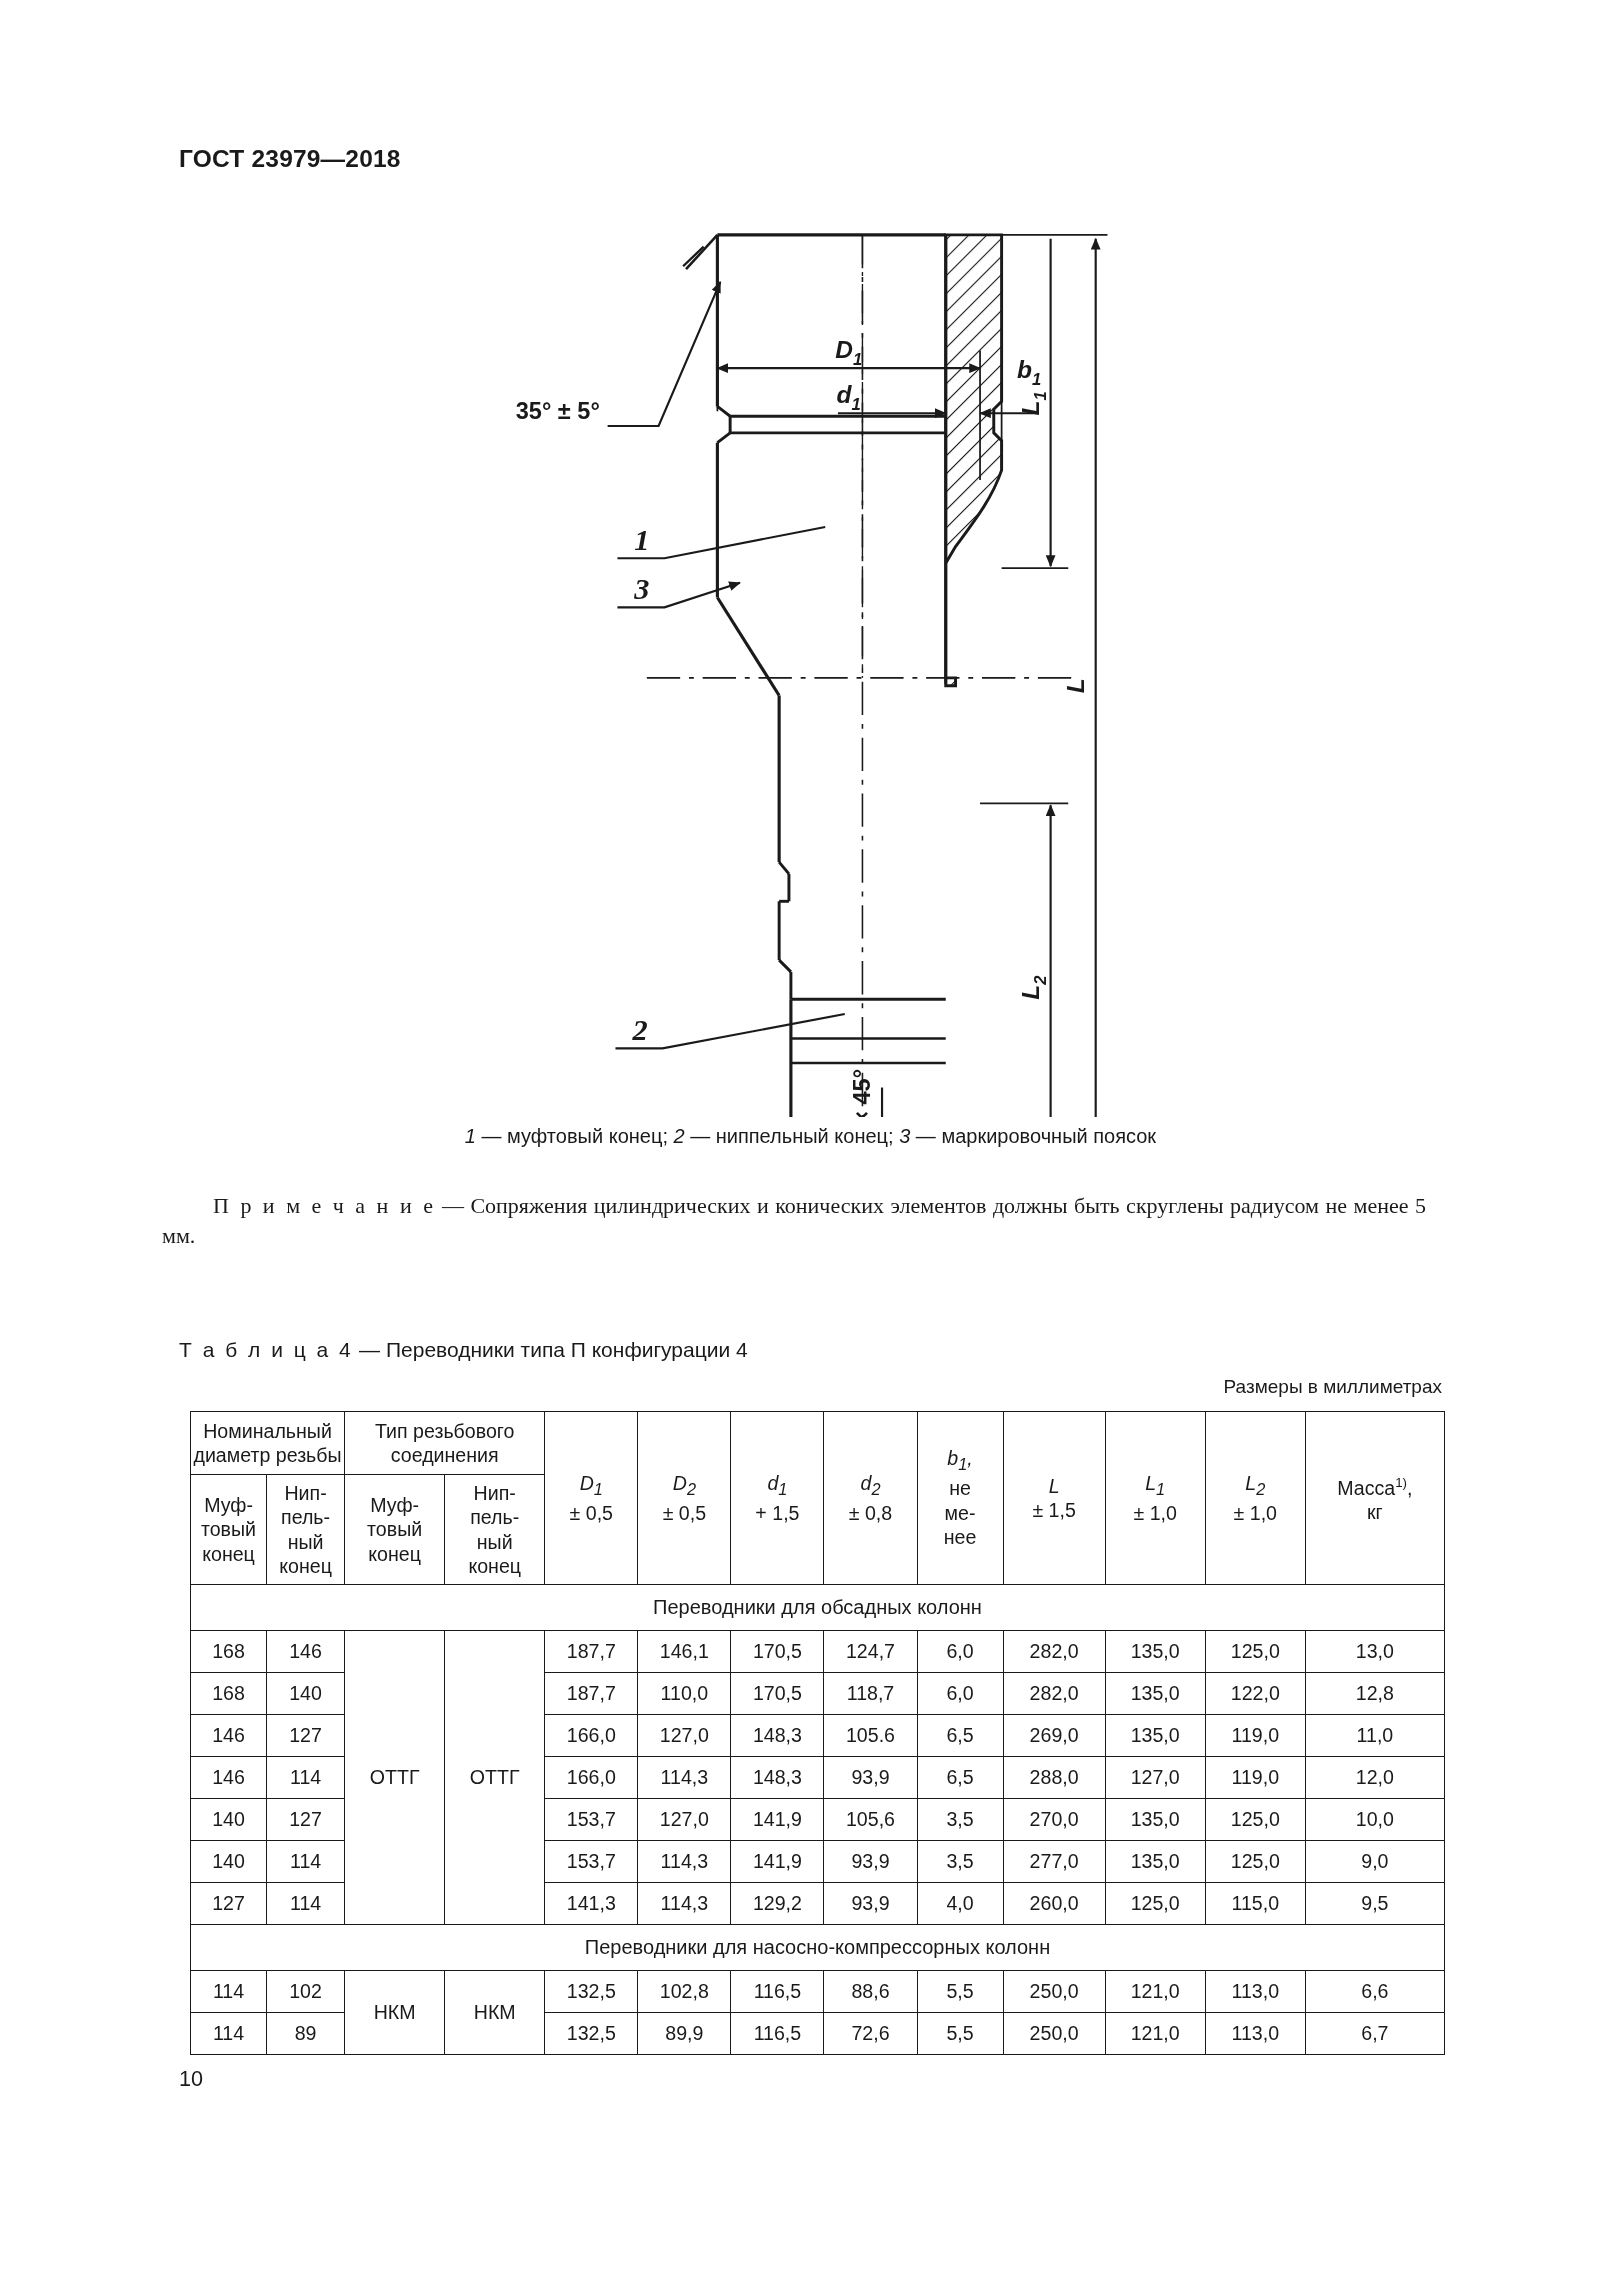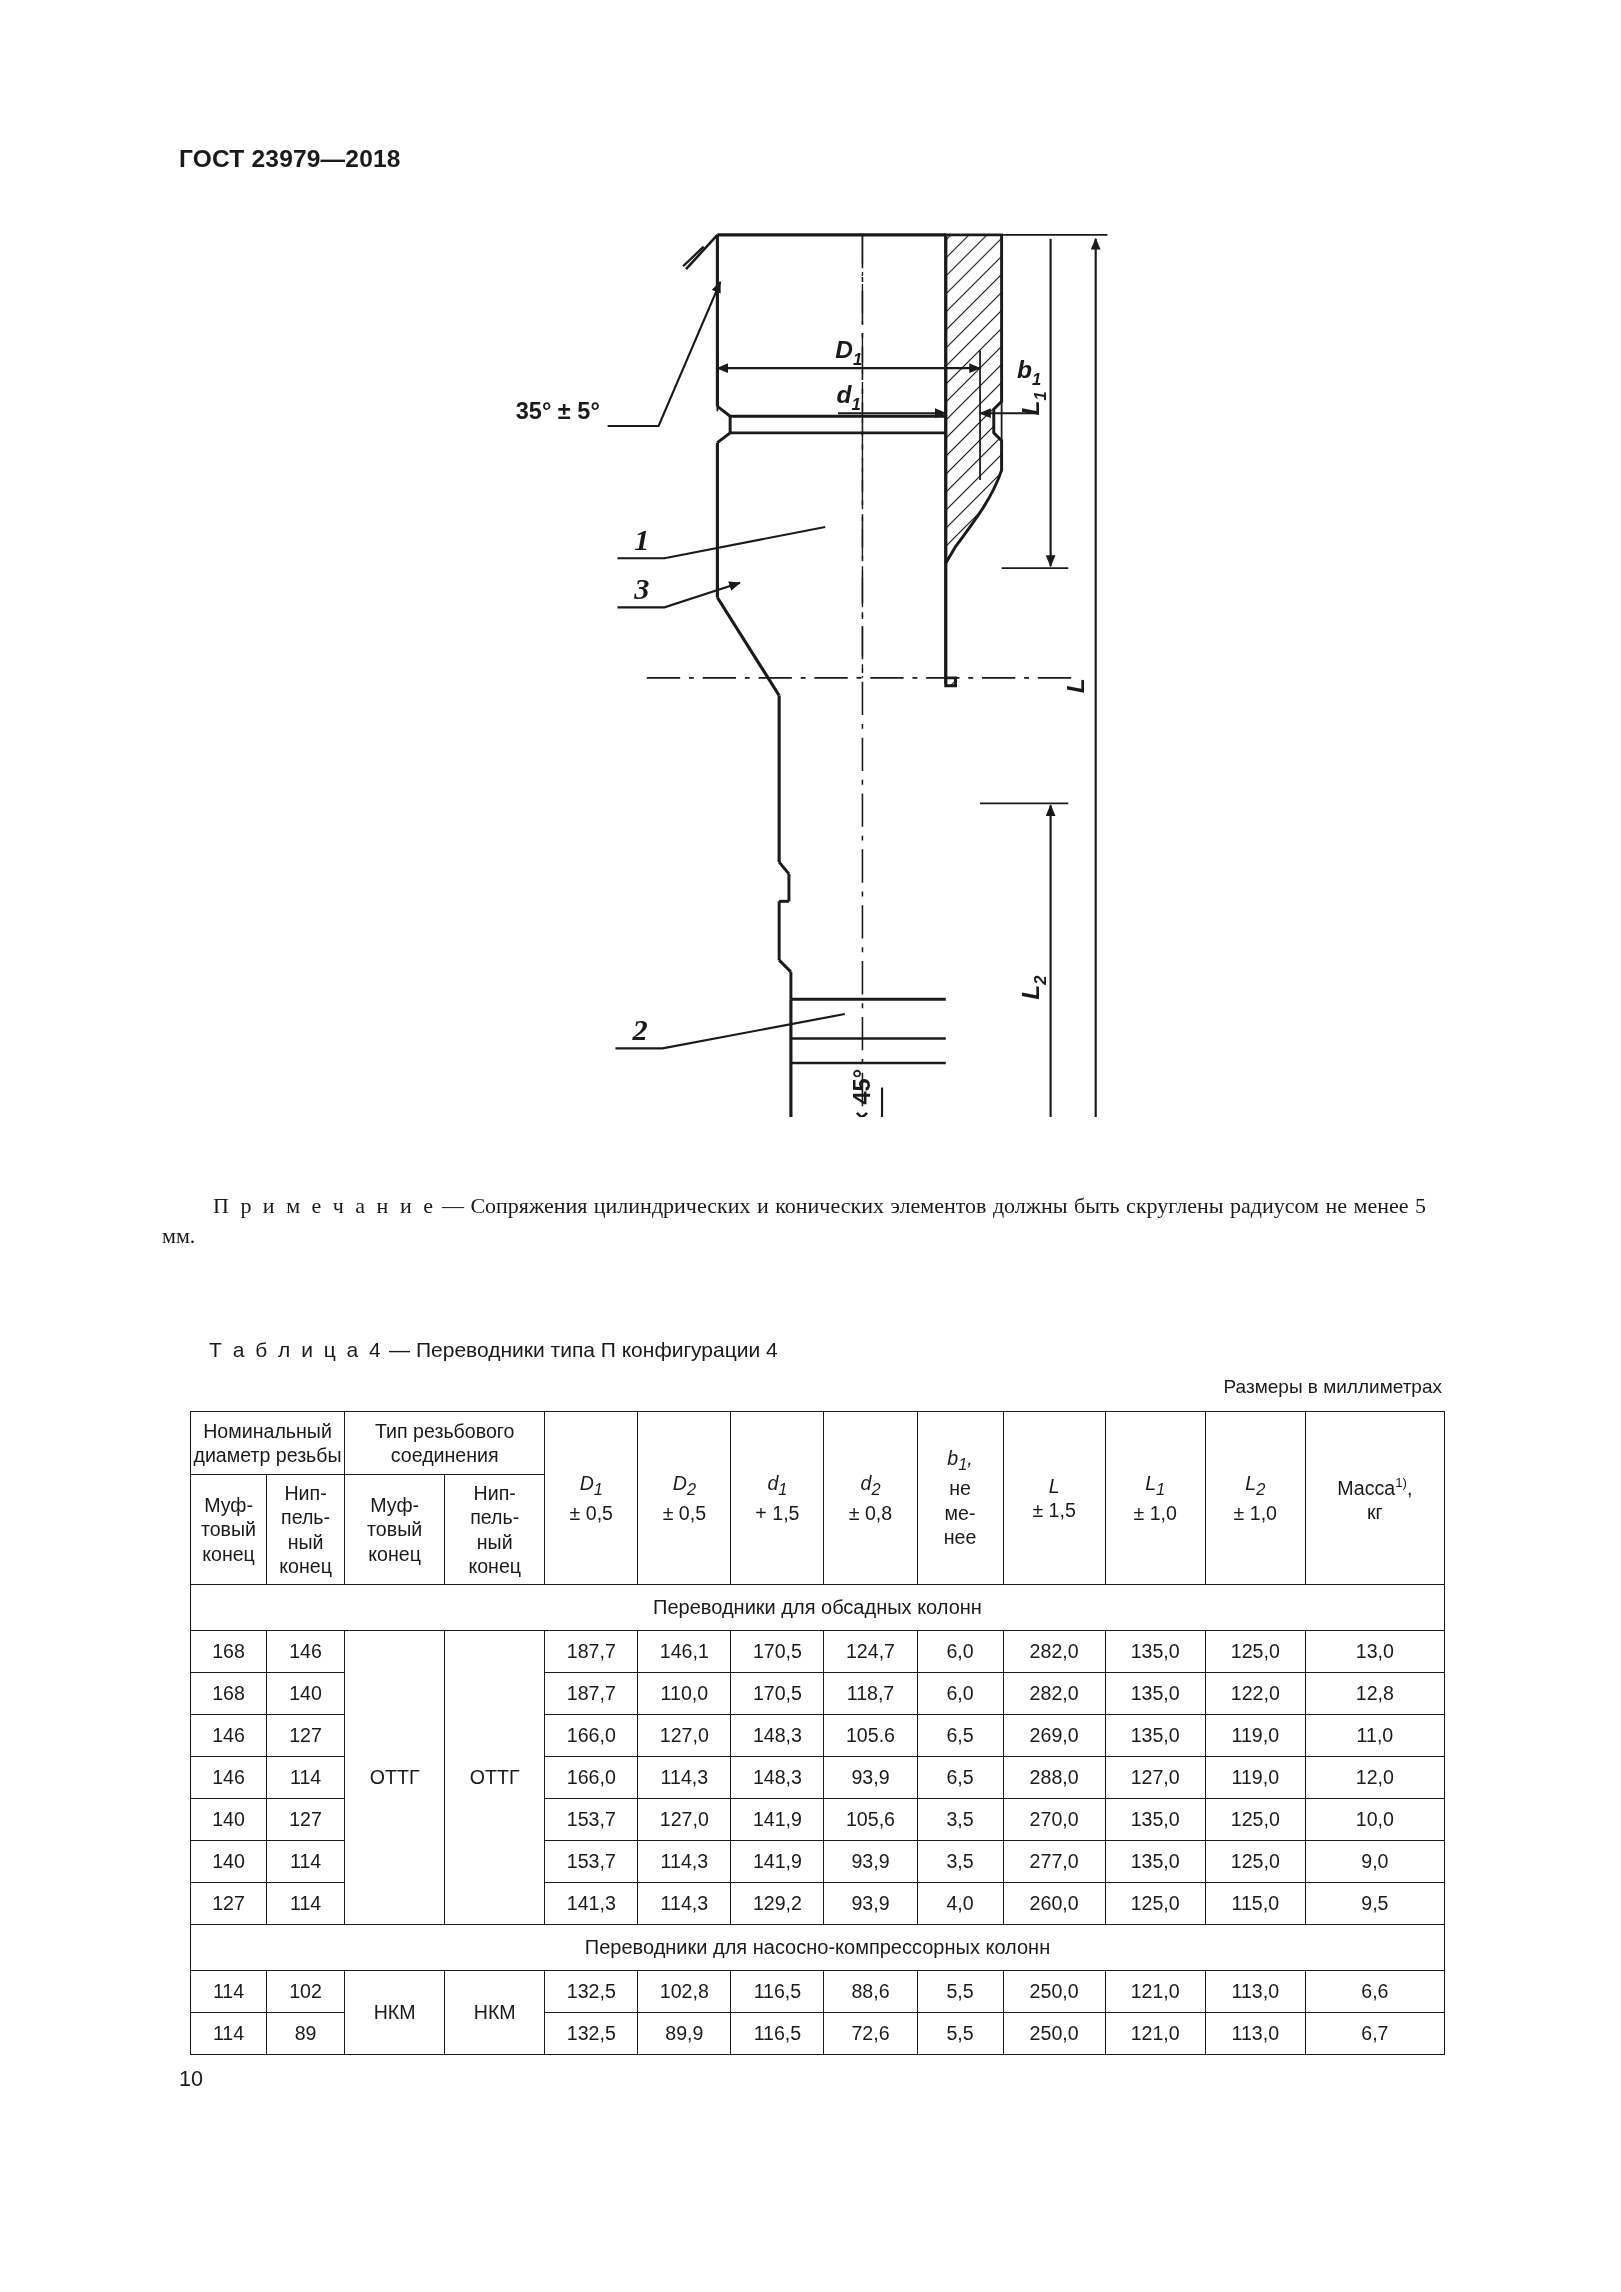--- a/index.html
+++ b/index.html
@@ -78,21 +78,20 @@
     white-space: nowrap;
   }
 
   
   .table-caption {
     position: absolute;
     left: 179px;
     top: 1338px;
     font-size: 21px;
     white-space: nowrap;
-    margin-left: 30px;
   }
   .table-caption .spaced { letter-spacing: 2.5px; }
 
   .units-line {
     position: absolute;
     right: 179px;
     top: 1376px;
     font-size: 19px;
     white-space: nowrap;
   }
@@ -269,20 +268,28 @@
       </g>
 
       <g fill="#1a1a1a" font-family="Liberation Serif, serif" font-size="31" font-weight="bold" font-style="italic">
         <text x="655" y="382" text-anchor="middle">1</text>
         <text x="655" y="432" text-anchor="middle">3</text>
         <text x="653" y="882" text-anchor="middle">2</text>
       </g>
     </svg>
   </div>
 
+  <div class="fig-legend">
+    <i>1</i>
+    <span>— муфтовый конец;</span>
+    <i>2</i>
+    <span>— ниппельный конец;</span>
+    <i>3</i>
+    <span>— маркировочный поясок</span>
+  </div>
 
   <div class="note">
     <span class="note-indent"></span><span class="spaced">П р и м е ч а н и е</span>
     <span>— Сопряжения цилиндрических и конических элементов должны быть скруглены радиусом не менее 5 мм.</span>
   </div>
 
 
   <div class="table-caption">
     <span class="spaced">Т а б л и ц а  4</span>
     <span>— Переводники типа П конфигурации 4</span>

